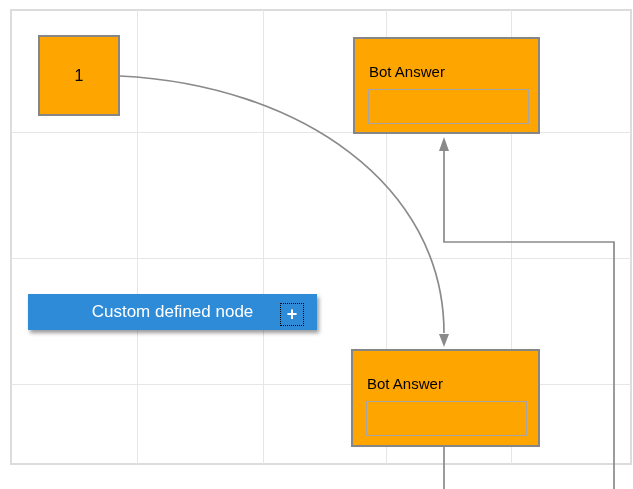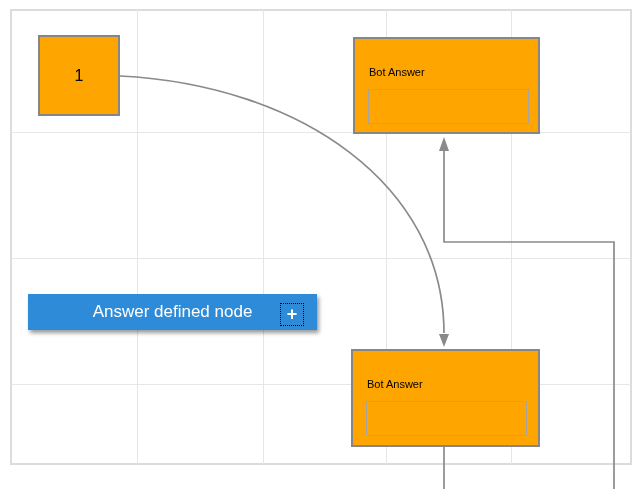--- a/index.html
+++ b/index.html
@@ -34,21 +34,21 @@
     font-size:16px;color:var(--text-dark);
   }
   .bot-node{
     background:var(--node-orange);
     border:2px solid var(--node-border);
   }
   .bot-node.top{left:353px;top:37px;width:187px;height:97px;}
   .bot-node.bottom{left:351px;top:349px;width:189px;height:98px;}
   .bot-title{
     position:absolute;left:14px;top:25px;
-    font-size:11px;line-height:16px;color:var(--text-dark);
+    font-size:15px;line-height:16px;color:var(--text-dark);
     white-space:nowrap;
   }
   .bot-input{
     position:absolute;left:13px;top:50px;
     width:161px;height:35px;
     border:1px solid var(--inner-rect-border);
     background:transparent;
   }
   .custom-node{
     left:28px;top:294px;width:289px;height:36px;
@@ -108,19 +108,19 @@
     <div class="bot-title">Bot Answer</div>
     <div class="bot-input"></div>
   </div>
 
   <div class="node bot-node bottom">
     <div class="bot-title">Bot Answer</div>
     <div class="bot-input"></div>
   </div>
 
   <div class="node custom-node">
-    <span class="custom-label">Answer defined node</span>
+    <span class="custom-label">Custom defined node</span>
     <div class="add-handle">
       <span>+</span>
     </div>
   </div>
 
 </div>
 
 </body></html>

